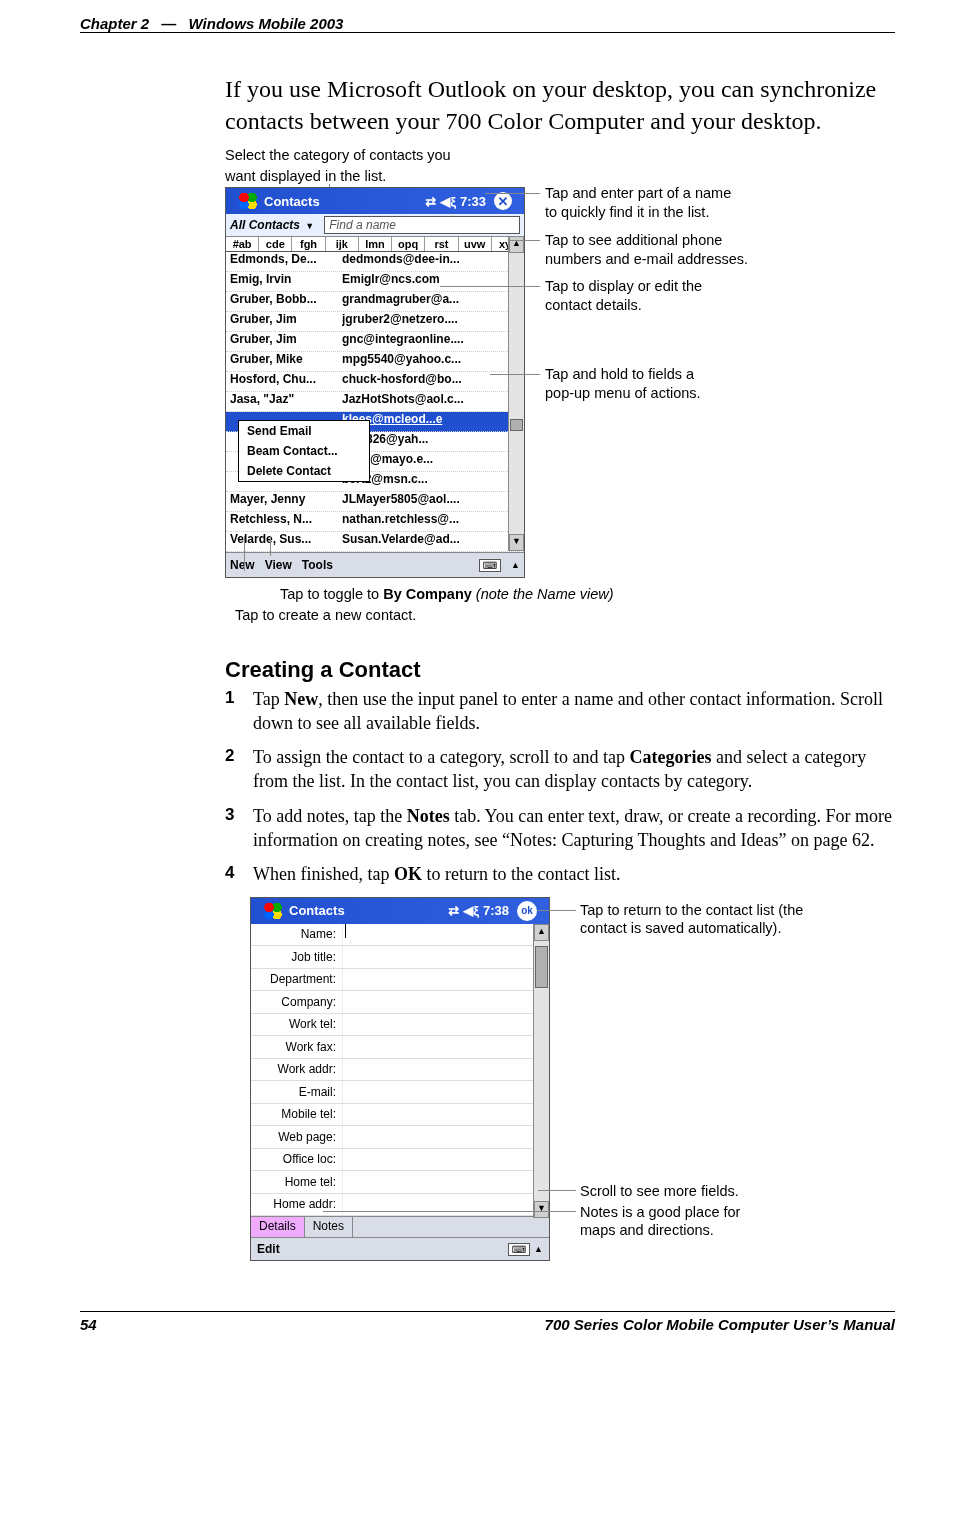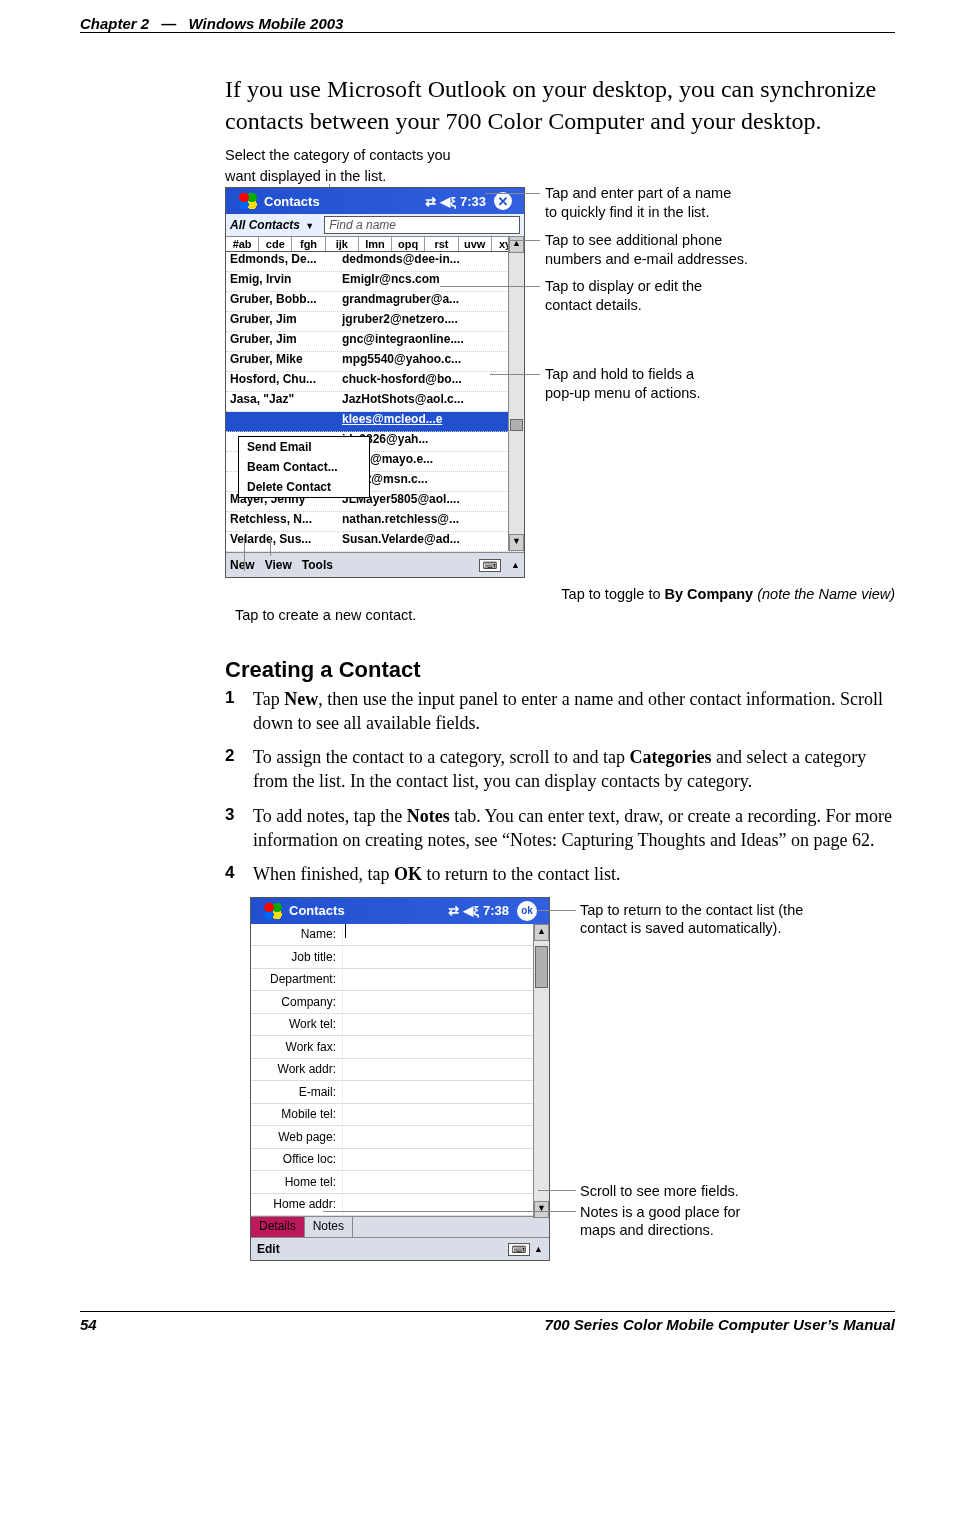--- a/index.html
+++ b/index.html
@@ -95,21 +95,21 @@
   .crow {
     display:flex;height:19px;border-bottom:1px dotted #ccc;
     font-size:12px;font-weight:bold;padding:0 4px;
   }
   .crow .n {flex:0 0 112px;overflow:hidden;white-space:nowrap;}
   .crow .v {flex:1;overflow:hidden;white-space:nowrap;}
   .crow .t {flex:0 0 14px;text-align:right;font-weight:normal;}
   .crow.sel {background:#2050d0;color:#fff;}
   .crow.sel .v{text-decoration:underline;}
   .ctx-menu {
-    position:absolute;left:12px;top:184px;background:#fff;border:1px solid #000;
+    position:absolute;left:12px;top:168px;background:#fff;border:1px solid #000;
     font-size:12px;font-weight:bold;z-index:5;width:130px;
   }
   .ctx-menu div{padding:3px 8px;white-space:nowrap;}
   .scrollbar-right {
     position:absolute;right:0;top:48px;bottom:26px;width:15px;background:#e4e4e4;border-left:1px solid #888;
   }
   .scrollbar-right .arr {height:15px;background:#d0d0d0;border:1px solid #888;font-size:9px;text-align:center;line-height:13px;}
   .scrollbar-right .thumb {position:absolute;left:1px;right:1px;top:58%;height:10px;background:#b0b0b0;border:1px solid #666;}
   .menubar {
     display:flex;align-items:center;height:24px;background:#d8dde8;border-top:1px solid #888;
@@ -126,21 +126,21 @@
   .leader {
     position:absolute;height:1px;background:#888;
   }
   .pointer-line {
     position:absolute;width:1px;background:#888;
   }
   
   .bottom-callouts {
     margin-top:6px;margin-left:10px;font-size:14.5px;line-height:1.45;
   }
-  .bottom-callouts .bc-inner{margin-left:45px;text-align:right;}
+  .bottom-callouts .bc-inner{margin-left:45px;}
   
   .section-title {
     font-family: Arial, sans-serif;
     font-weight: bold;
     font-size: 22px;
     margin-left:145px;
     margin-top:20px;
     margin-bottom:4px;
   }
   ol.steps {
@@ -177,21 +177,21 @@
   }
   .form-rows{padding:0;}
   .form-rows .fr{
     display:flex;align-items:center;height:21.5px;border-bottom:1px solid #ddd;font-size:12px;
   }
   .form-rows .fr .lab{flex:0 0 85px;text-align:right;padding-right:6px;}
   .form-rows .fr .val{flex:1;border-left:1px solid #eee;height:100%;position:relative;}
   .form-rows .fr .val .dd{position:absolute;right:4px;top:3px;font-size:9px;}
   .tabs2 {display:flex;background:#d8dde8;border-top:1px solid #888;height:20px;font-size:12px;}
   .tabs2 .tab{padding:2px 8px;border-right:1px solid #888;}
-  .tabs2 .tab.active{background:#be185d;font-weight:normal;}
+  .tabs2 .tab.active{background:#f0abfc;font-weight:normal;}
   .menubar2{display:flex;align-items:center;height:22px;background:#d8dde8;border-top:1px solid #888;font-size:12px;padding:0 6px;}
   .menubar2 .sp{flex:1;}
   .scrollbar-right2 {
     position:absolute;right:0;top:26px;bottom:42px;width:15px;background:#e4e4e4;border-left:1px solid #888;
   }
   .scrollbar-right2 .arr{height:15px;background:#d0d0d0;border:1px solid #888;font-size:9px;text-align:center;line-height:13px;}
   .scrollbar-right2 .thumb{position:absolute;left:1px;right:1px;top:22px;height:40px;background:#b0b0b0;border:1px solid #666;}
   .side-callouts2 {
     position:absolute;left:330px;top:0;font-size:14.5px;line-height:1.3;
   }

